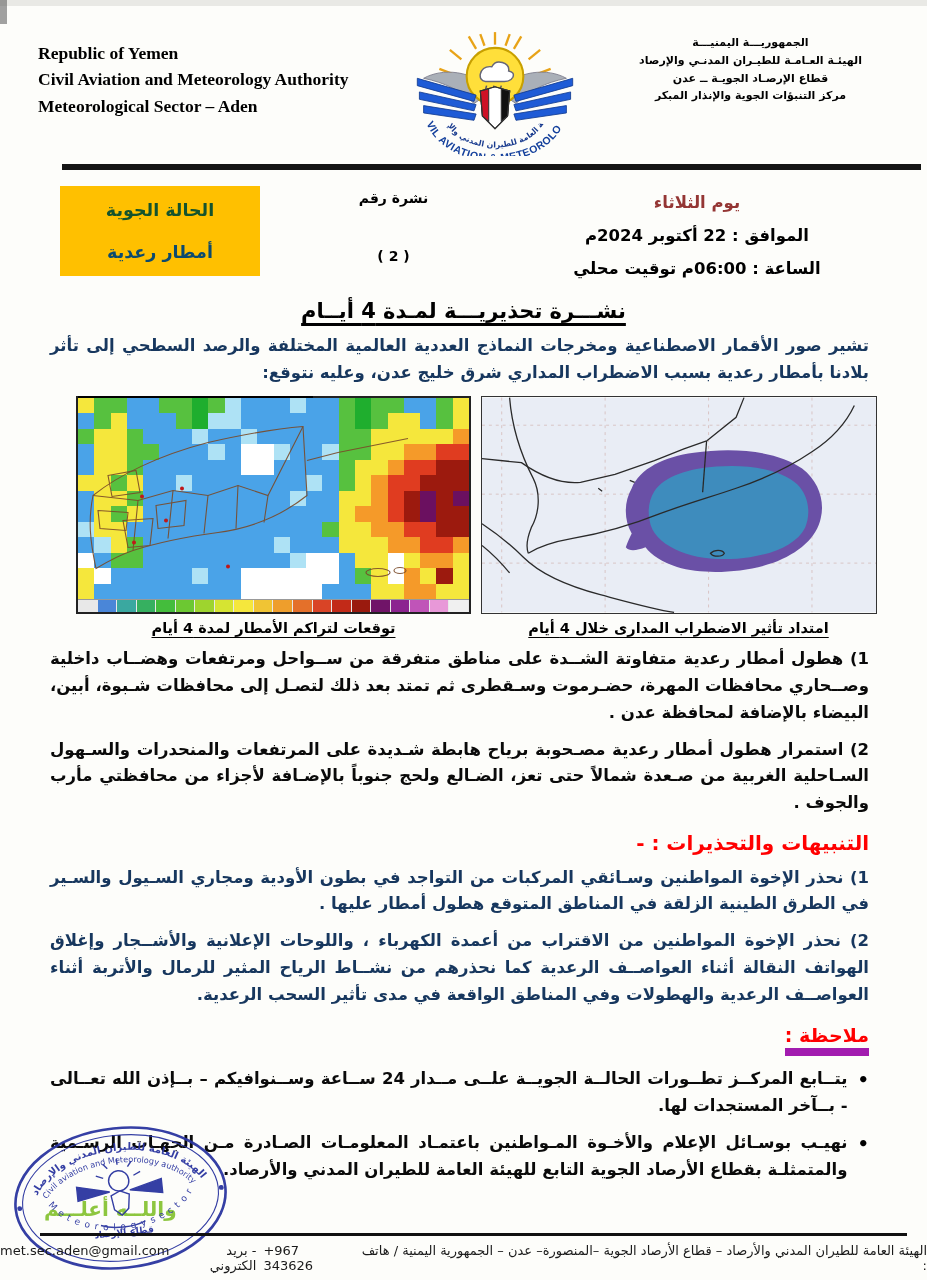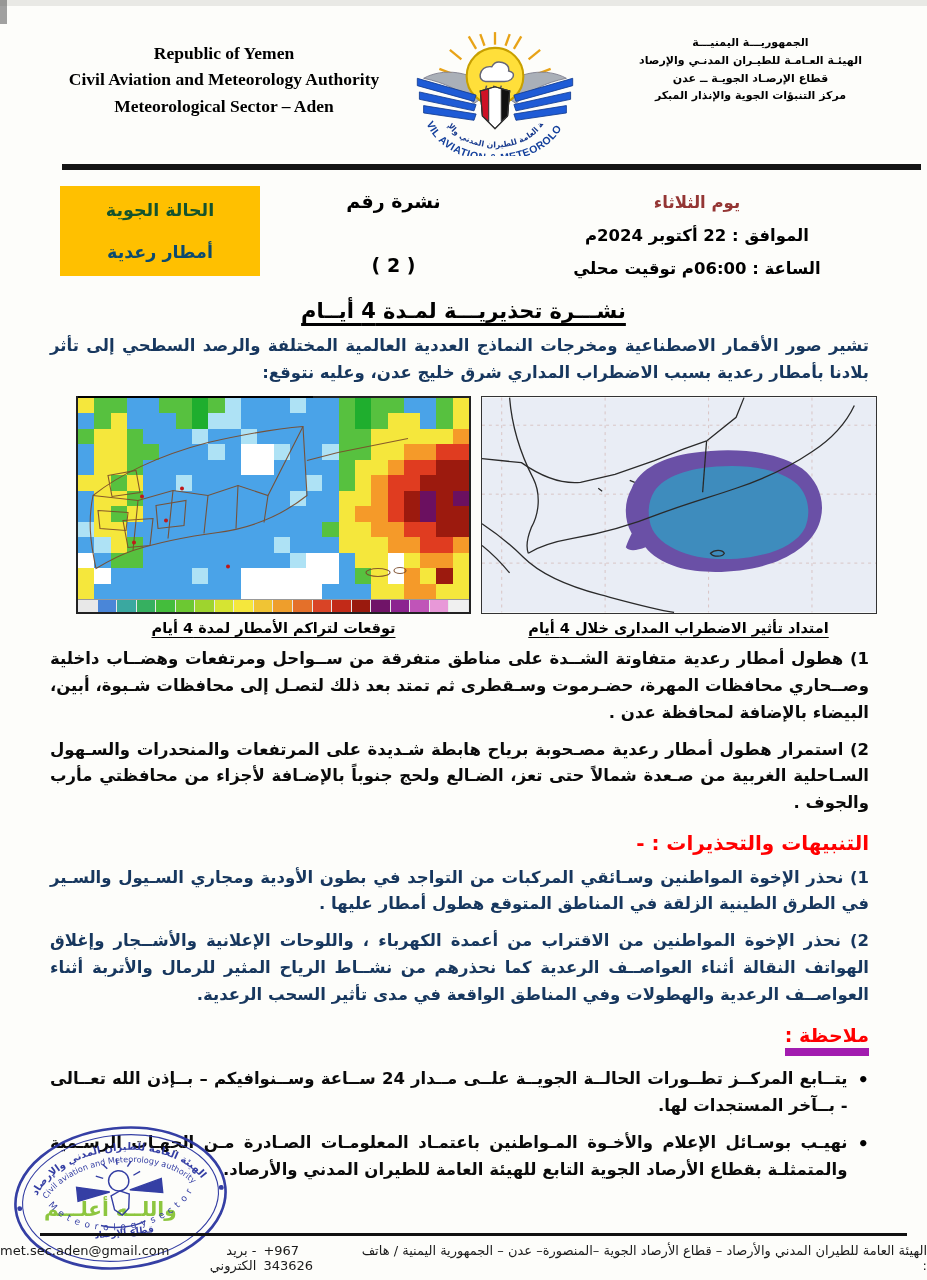--- a/index.html
+++ b/index.html
@@ -6,32 +6,32 @@
   body { background:#888; font-family:"DejaVu Sans", sans-serif; }
   .page{
     position:relative; width:927px; height:1280px; margin:0 auto;
     background:#fdfdfa; overflow:hidden; color:#000;
   }
   .scan-top{ position:absolute; top:0; left:0; width:100%; height:6px; background:#e9e9e5; }
   .scan-corner{ position:absolute; top:0; left:0; width:7px; height:24px; background:#555; opacity:.55; }
 
   
   .header{ display:flex; align-items:flex-start; padding:30px 6px 0 38px; direction:ltr; }
-  .hdr-en{ width:372px; text-align:center; font-family:"Liberation Serif", serif;
+  .hdr-en{ width:372px; text-align:left; font-family:"Liberation Serif", serif;
            font-weight:700; font-size:17.5px; line-height:1.5; padding-top:10px; }
   .hdr-logo{ width:170px; display:flex; justify-content:center; }
   .hdr-ar{ flex:1; text-align:center; direction:rtl; font-weight:700;
            font-size:11px; line-height:1.62; padding-top:4px; }
   .divider{ margin:8px 6px 0 62px; height:6px; background:#151515; }
 
   
   .info-row{ display:flex; direction:rtl; padding:16px 60px 0 60px; }
   .dt-col{ width:340px; text-align:center; font-weight:700; font-size:16.5px; line-height:2.0; }
   .dt-day{ color:#943634; }
-  .bulletin-col{ flex:1; text-align:center; font-weight:700; font-size:19px; padding-top:4px; }
+  .bulletin-col{ flex:1; text-align:center; font-weight:700; font-size:14px; padding-top:4px; }
   .bulletin-num{ margin-top:42px; }
   .status-box{ width:200px; background:#FFC000; text-align:center; padding:14px 6px;
                font-weight:700; font-size:17.5px; align-self:flex-start; }
   .status-line1{ color:#14532d; }
   .status-line2{ color:#0c4a6e; margin-top:22px; }
 
   
   .doc-title{ text-align:center; margin-top:14px; font-weight:700; font-size:21px;
               text-decoration:underline; text-underline-offset:5px;
               text-decoration-thickness:2.5px; direction:rtl; }

